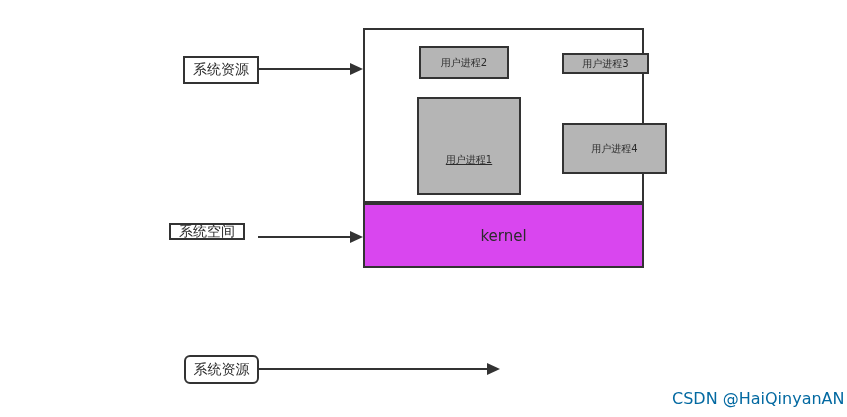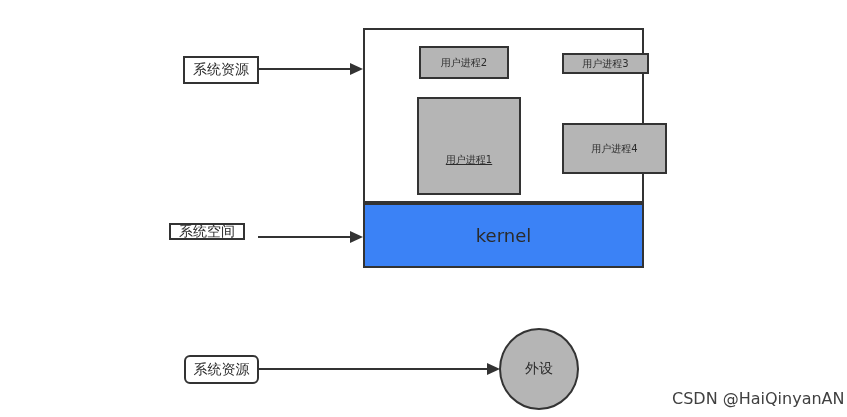--- a/index.html
+++ b/index.html
@@ -75,44 +75,44 @@
   .proc2 { left: 375px; top: 46px;  width: 90px;  height: 33px; }
   .proc3 { left: 518px; top: 53px;  width: 87px;  height: 21px; }
   .proc4 { left: 518px; top: 123px; width: 105px; height: 51px; }
 
   .kernel-box {
     position: absolute;
     box-sizing: border-box;
     left: 363px; top: 203px;
     width: 281px; height: 65px;
     border: 2px solid #333333;
-    background: #3b82f6;
+    background: #d946ef;
     display: flex;
     align-items: center;
     justify-content: center;
-    font-size: 18px;
+    font-size: 15px;
   }
   .peripheral-circle {
     position: absolute;
     box-sizing: border-box;
     left: 499px; top: 328px;
     width: 80px; height: 82px;
     border: 2px solid #333333;
     border-radius: 50%;
     background: #b5b5b5;
     display: flex;
     align-items: center;
     justify-content: center;
     font-size: 14px;
   }
   .watermark {
     position: absolute;
     left: 672px; top: 389px;
     font-size: 16px;
-    color: #404040;
+    color: #0369a1;
     white-space: nowrap;
   }
 </style>
 </head>
 <body>
 
 <div class="canvas">
 
   <div class="label-box lbl-user-space">系统资源</div>
 
@@ -134,17 +134,16 @@
   <div class="proc-box proc2">用户进程2</div>
 
   <div class="proc-box proc3">用户进程3</div>
 
   <div class="proc-box proc1">用户进程1</div>
 
   <div class="proc-box proc4">用户进程4</div>
 
   <div class="kernel-box">kernel</div>
 
-  <div class="peripheral-circle">外设</div>
 
   <div class="watermark">CSDN @HaiQinyanAN</div>
 
 </div>
 
 </body></html>

